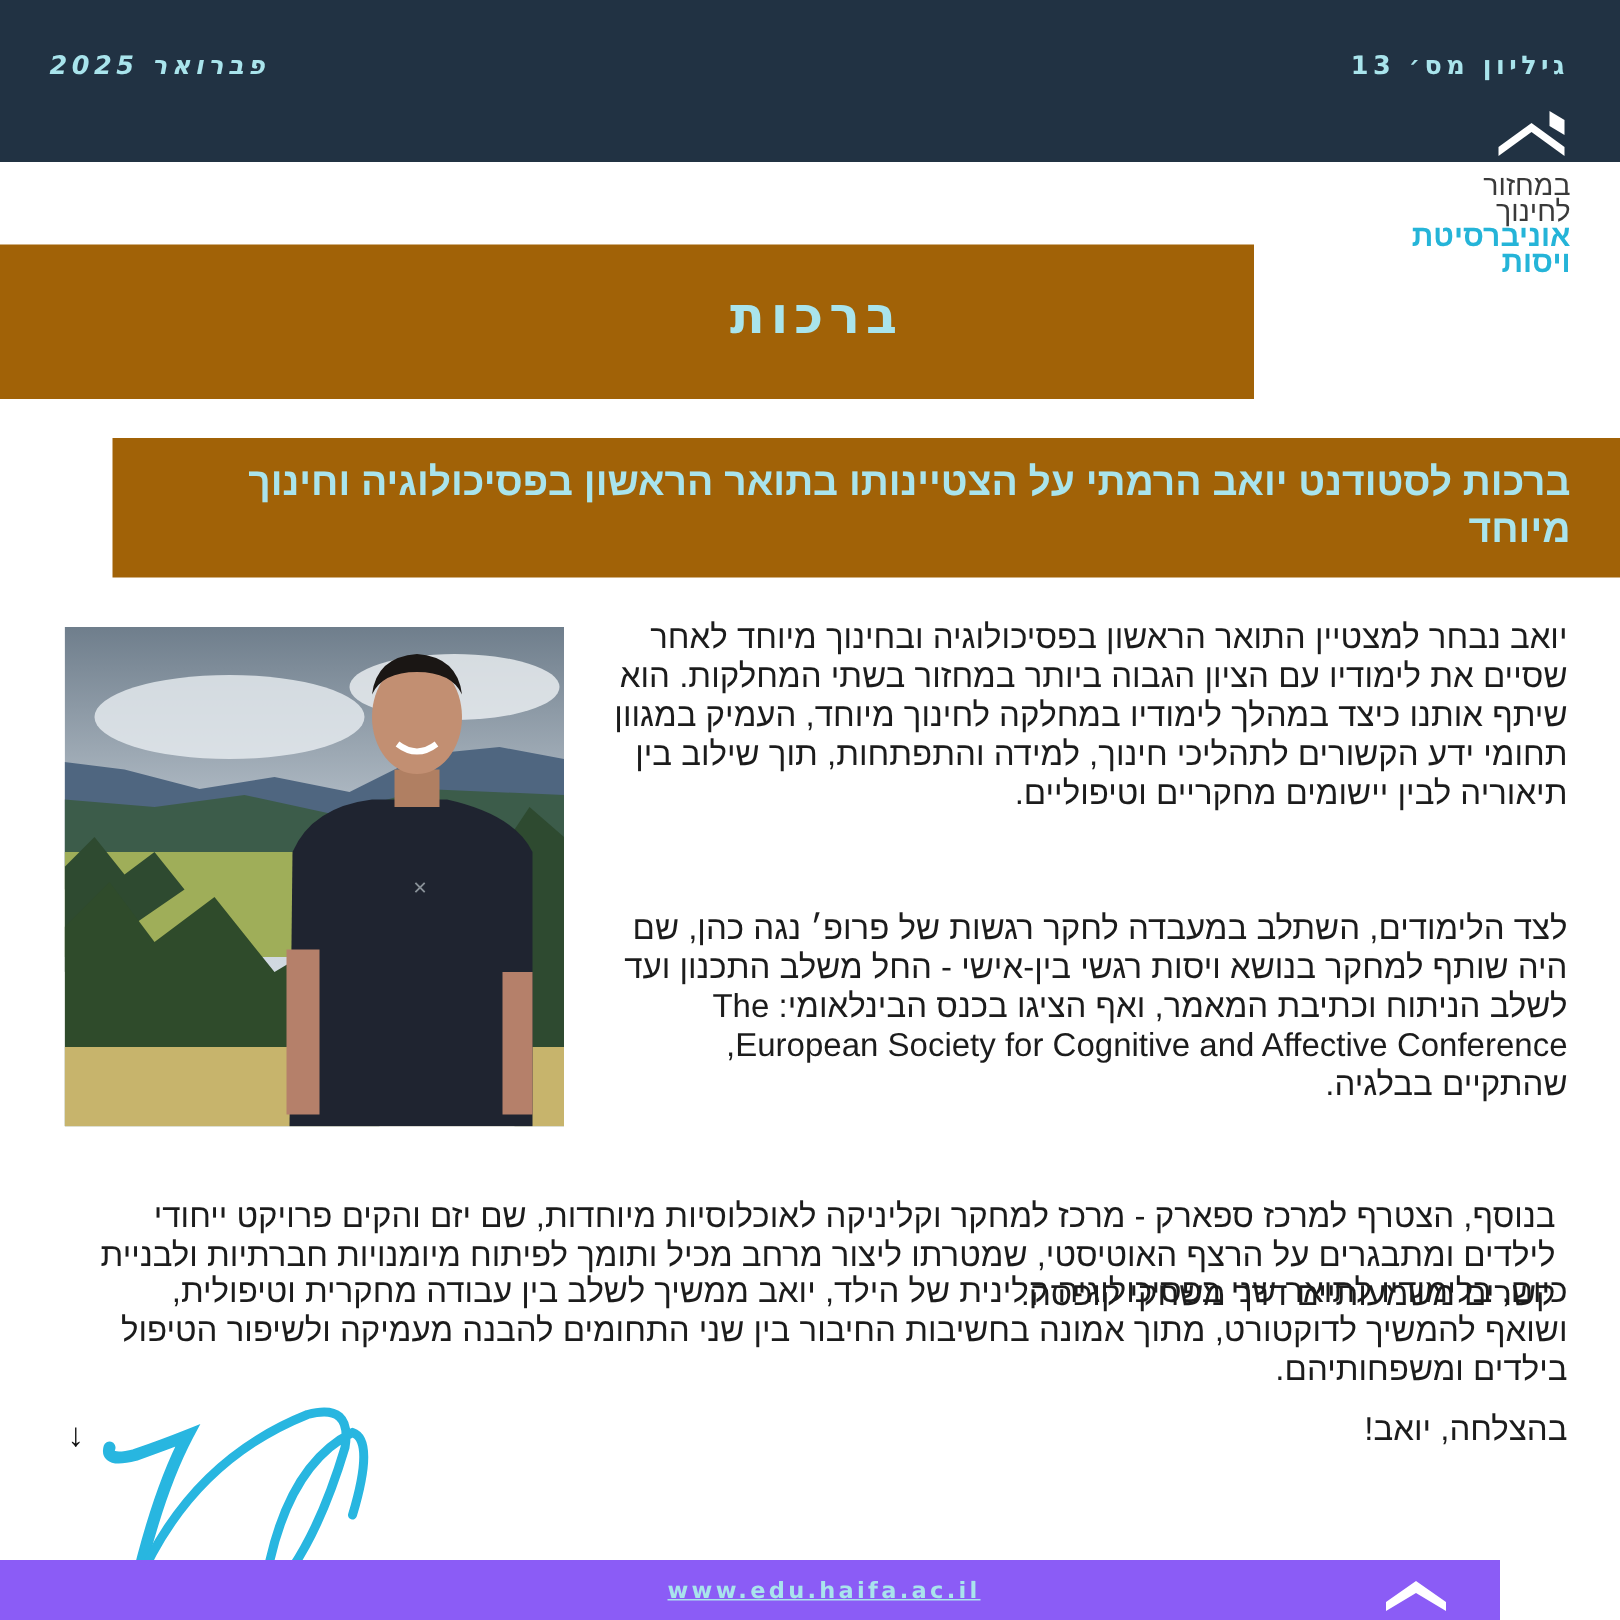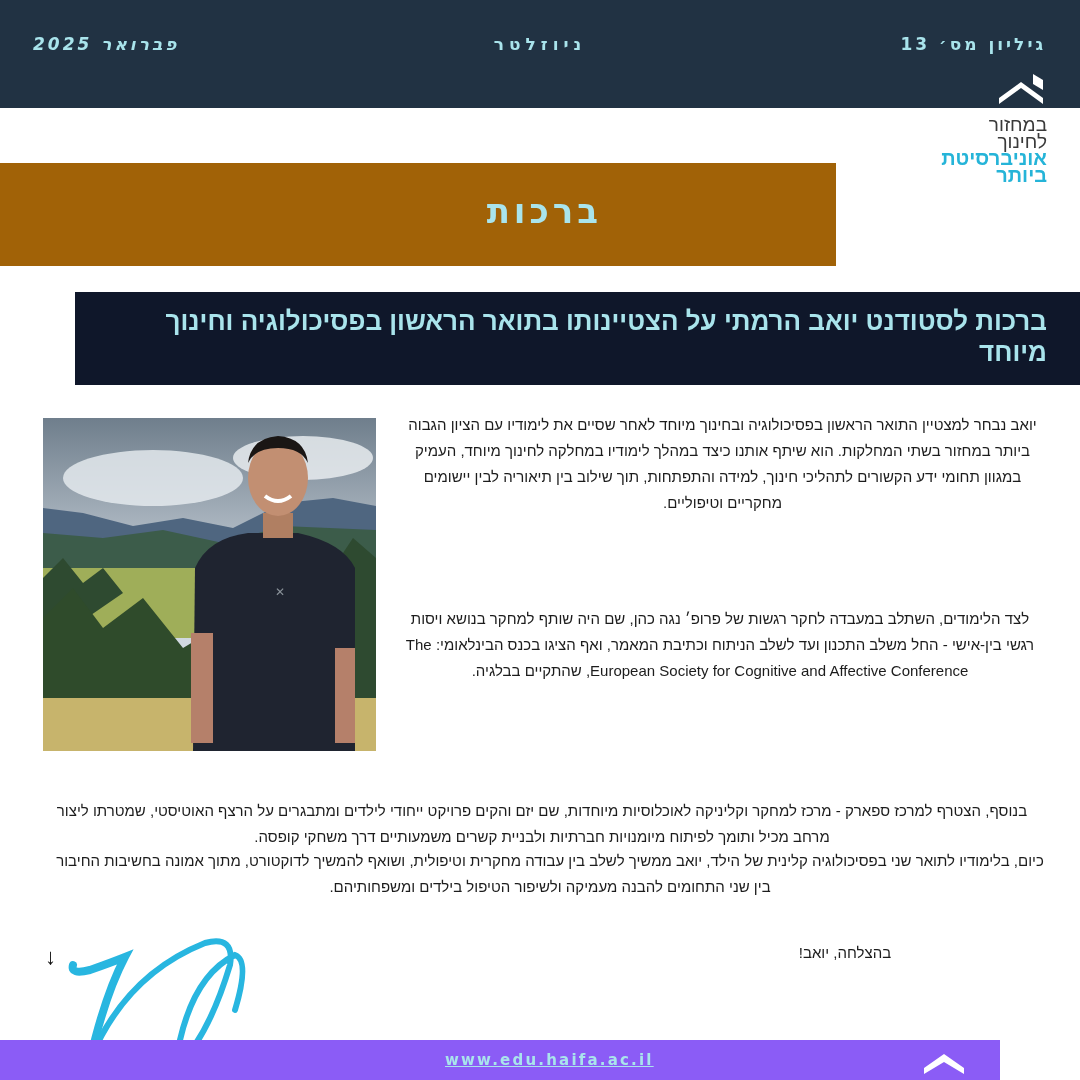--- a/index.html
+++ b/index.html
@@ -13,58 +13,57 @@
   .topbar .date { left: 33px; font-style: italic; }
   .logo-mark { position: absolute; right: 33px; top: 70px; width: 50px; height: 36px; }
 
   .faculty { position: absolute; right: 33px; top: 116px; text-align: right; direction: rtl; line-height: 17px; }
   .faculty .f1 { font-size: 19px; color: #3a3a3a; display: block; }
   .faculty .f2 { font-size: 20px; color: #25b4d8; font-weight: bold; display: block; }
 
   .section-banner { position: absolute; left: 0; top: 163px; width: 836px; height: 103px; background: #a16207; }
   .section-banner span { position: absolute; left: 0; right: 234px; top: 28px; text-align: right; font-size: 34px; font-weight: bold; color: #a9e4ec; letter-spacing: 4px; direction: rtl; font-family: "DejaVu Sans", sans-serif; }
 
-  .headline { position: absolute; left: 75px; top: 292px; width: 1005px; height: 93px; background: #0f172a; padding: 14px 33px 0 20px; direction: rtl; text-align: right; }
+  .headline { position: absolute; left: 75px; top: 292px; width: 1005px; height: 93px; background: #a16207; padding: 14px 33px 0 20px; direction: rtl; text-align: right; }
   .headline span { font-size: 26px; font-weight: bold; color: #a9e4ec; line-height: 31px; }
 
   .photo { position: absolute; left: 43px; top: 418px; width: 333px; height: 333px; overflow: hidden; }
 
-  .body-text { position: absolute; direction: rtl; text-align: center; font-size: 15px; line-height: 26px; color: #1c1c1c; }
+  .body-text { position: absolute; direction: rtl; text-align: right; font-size: 22px; line-height: 26px; color: #1c1c1c; }
   .p1 { right: 35px; top: 412px; width: 645px; }
   .p2 { right: 35px; top: 606px; width: 650px; margin-left: 38px; }
   .p3 { right: 43px; top: 752px; width: 990px; margin-top: 46px; }
   .p4 { right: 35px; top: 848px; width: 990px; }
   .p5 { right: 35px; top: 940px; width: 400px; }
 
   .arrow { position: absolute; left: 45px; top: 944px; font-size: 22px; color: #111; }
   .signature { position: absolute; left: 65px; top: 935px; width: 190px; height: 130px; }
 
   .bottombar { position: absolute; left: 0; top: 1040px; width: 1000px; height: 46px; background: #8b5cf6; }
   .url { position: absolute; left: 445px; top: 11px; font-size: 15px; letter-spacing: 2.2px; color: #a9e4ec; text-decoration: underline; font-family: "DejaVu Sans", sans-serif; font-weight: bold; }
   .up-chev { position: absolute; right: 36px; top: 10px; width: 40px; height: 26px; }
 </style>
 </head>
 <body>
 
 <div class="topbar">
   <span class="meta issue">גיליון מס׳ 13</span>
-  <span class="meta title">ניוזלטר</span>
   <span class="meta date">פברואר 2025</span>
   <svg class="logo-mark" viewBox="0 0 50 36">
     <polygon points="2,28 24,12 46,28 46,34 24,18 2,34" fill="#ffffff"></polygon>
     <polygon points="36,4 46,10 46,20 36,14" fill="#ffffff"></polygon>
     <polygon points="36,16 46,22 46,26 36,20" fill="#ffffff" opacity="0"></polygon>
   </svg>
 </div>
 
 <div class="faculty">
   <span class="f1">במחזור</span>
   <span class="f1">לחינוך</span>
   <span class="f2">אוניברסיטת</span>
-  <span class="f2">ביותר</span>
+  <span class="f2">ויסות</span>
 </div>
 
 <div class="section-banner">
   <span>ברכות</span>
 </div>
 
 <div class="headline">
   <span>ברכות לסטודנט יואב הרמתי על הצטיינותו בתואר הראשון בפסיכולוגיה וחינוך מיוחד</span>
 </div>
 

